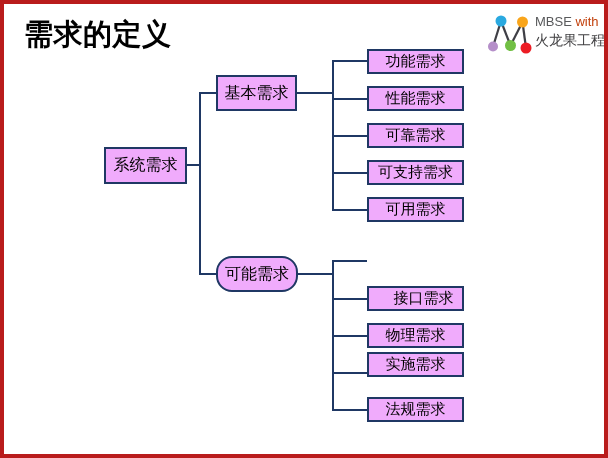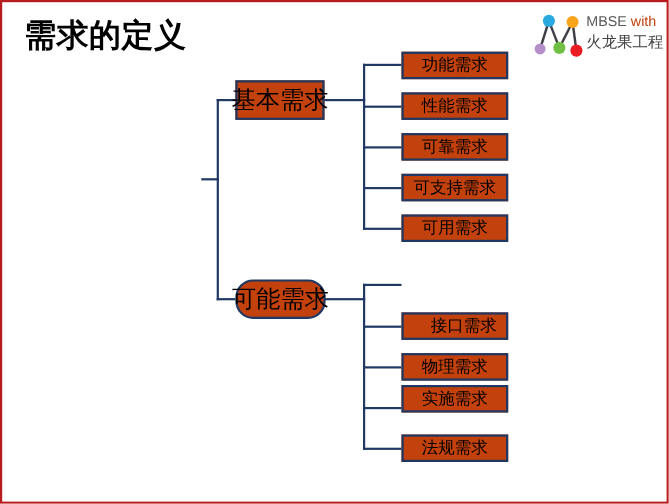--- a/index.html
+++ b/index.html
@@ -1,47 +1,47 @@
 <!DOCTYPE html>
 <html><head>
 <meta charset="utf-8">
 <style>
   html,body{margin:0;padding:0;background:#fff;}
   .slide{
     position:relative;
     width:608px;height:458px;
     box-sizing:border-box;
     background:#ffffff;
-    border:2px solid #b91c1c;
+    border:4px solid #b91c1c;
     overflow:hidden;
     font-family:"Liberation Sans", sans-serif;
   }
   .title{
     position:absolute;left:20px;top:11px;
     font-size:29px;font-weight:bold;color:#000;
     letter-spacing:0.5px;
     font-family:"Liberation Sans", sans-serif;
   }
   
   .logo{position:absolute;left:483px;top:9px;width:115px;height:42px;}
   .logo svg{position:absolute;left:0;top:0;}
   .logo-text{position:absolute;left:48px;top:2px;line-height:1.15;white-space:nowrap;}
   .logo-line1{font-size:13px;color:#58595b;font-weight:500;}
   .logo-line1 .with{color:#c2410c;}
   .logo-line2{font-size:14px;color:#414042;margin-top:2px;}
   
   .node{
     position:absolute;box-sizing:border-box;
-    background:#c2410c;border:2px solid #1f3864;
+    background:#f0abfc;border:2px solid #1f3864;
     display:flex;align-items:center;justify-content:center;
     color:#000;
     font-family:"Liberation Serif", serif;
     white-space:nowrap;
   }
-  .lvl1{font-size:22px;}
+  .lvl1{font-size:16px;}
   .lvl2{font-size:15px;}
   .n-root{left:100px;top:143px;width:83px;height:37px;}
   .n-b1{left:212px;top:71px;width:81px;height:36px;}
   .n-b2{left:212px;top:252px;width:82px;height:36px;border-radius:16px;}
   .child{left:363px;width:97px;height:25px;}
   .g1c0{top:45px;}  .g1c1{top:82px;}  .g1c2{top:119px;} .g1c3{top:156px;} .g1c4{top:193px;}
   .g2c0{top:245px;} .g2c1{top:282px;padding-left:16px;} .g2c2{top:319px;} .g2c3{top:348px;} .g2c4{top:393px;}
   
   .hl,.vl{position:absolute;background:#1f3864;}
   .hl{height:2px;} .vl{width:2px;}
@@ -101,20 +101,21 @@
   <div class="hl s1d"></div>
   <div class="hl s1e"></div>
   <div class="hl c-feed2"></div>
   <div class="vl c-trunk2"></div>
   <div class="hl s2a"></div>
   <div class="hl s2b"></div>
   <div class="hl s2c"></div>
   <div class="hl s2d"></div>
   <div class="hl s2e"></div>
 
+  <div class="node lvl1 n-root">系统需求</div>
   <div class="node lvl1 n-b1">基本需求</div>
   <div class="node lvl1 n-b2">可能需求</div>
 
   <div class="node lvl2 child g1c0">功能需求</div>
   <div class="node lvl2 child g1c1">性能需求</div>
   <div class="node lvl2 child g1c2">可靠需求</div>
   <div class="node lvl2 child g1c3">可支持需求</div>
   <div class="node lvl2 child g1c4">可用需求</div>
 
   <div class="node lvl2 child g2c1">接口需求</div>

